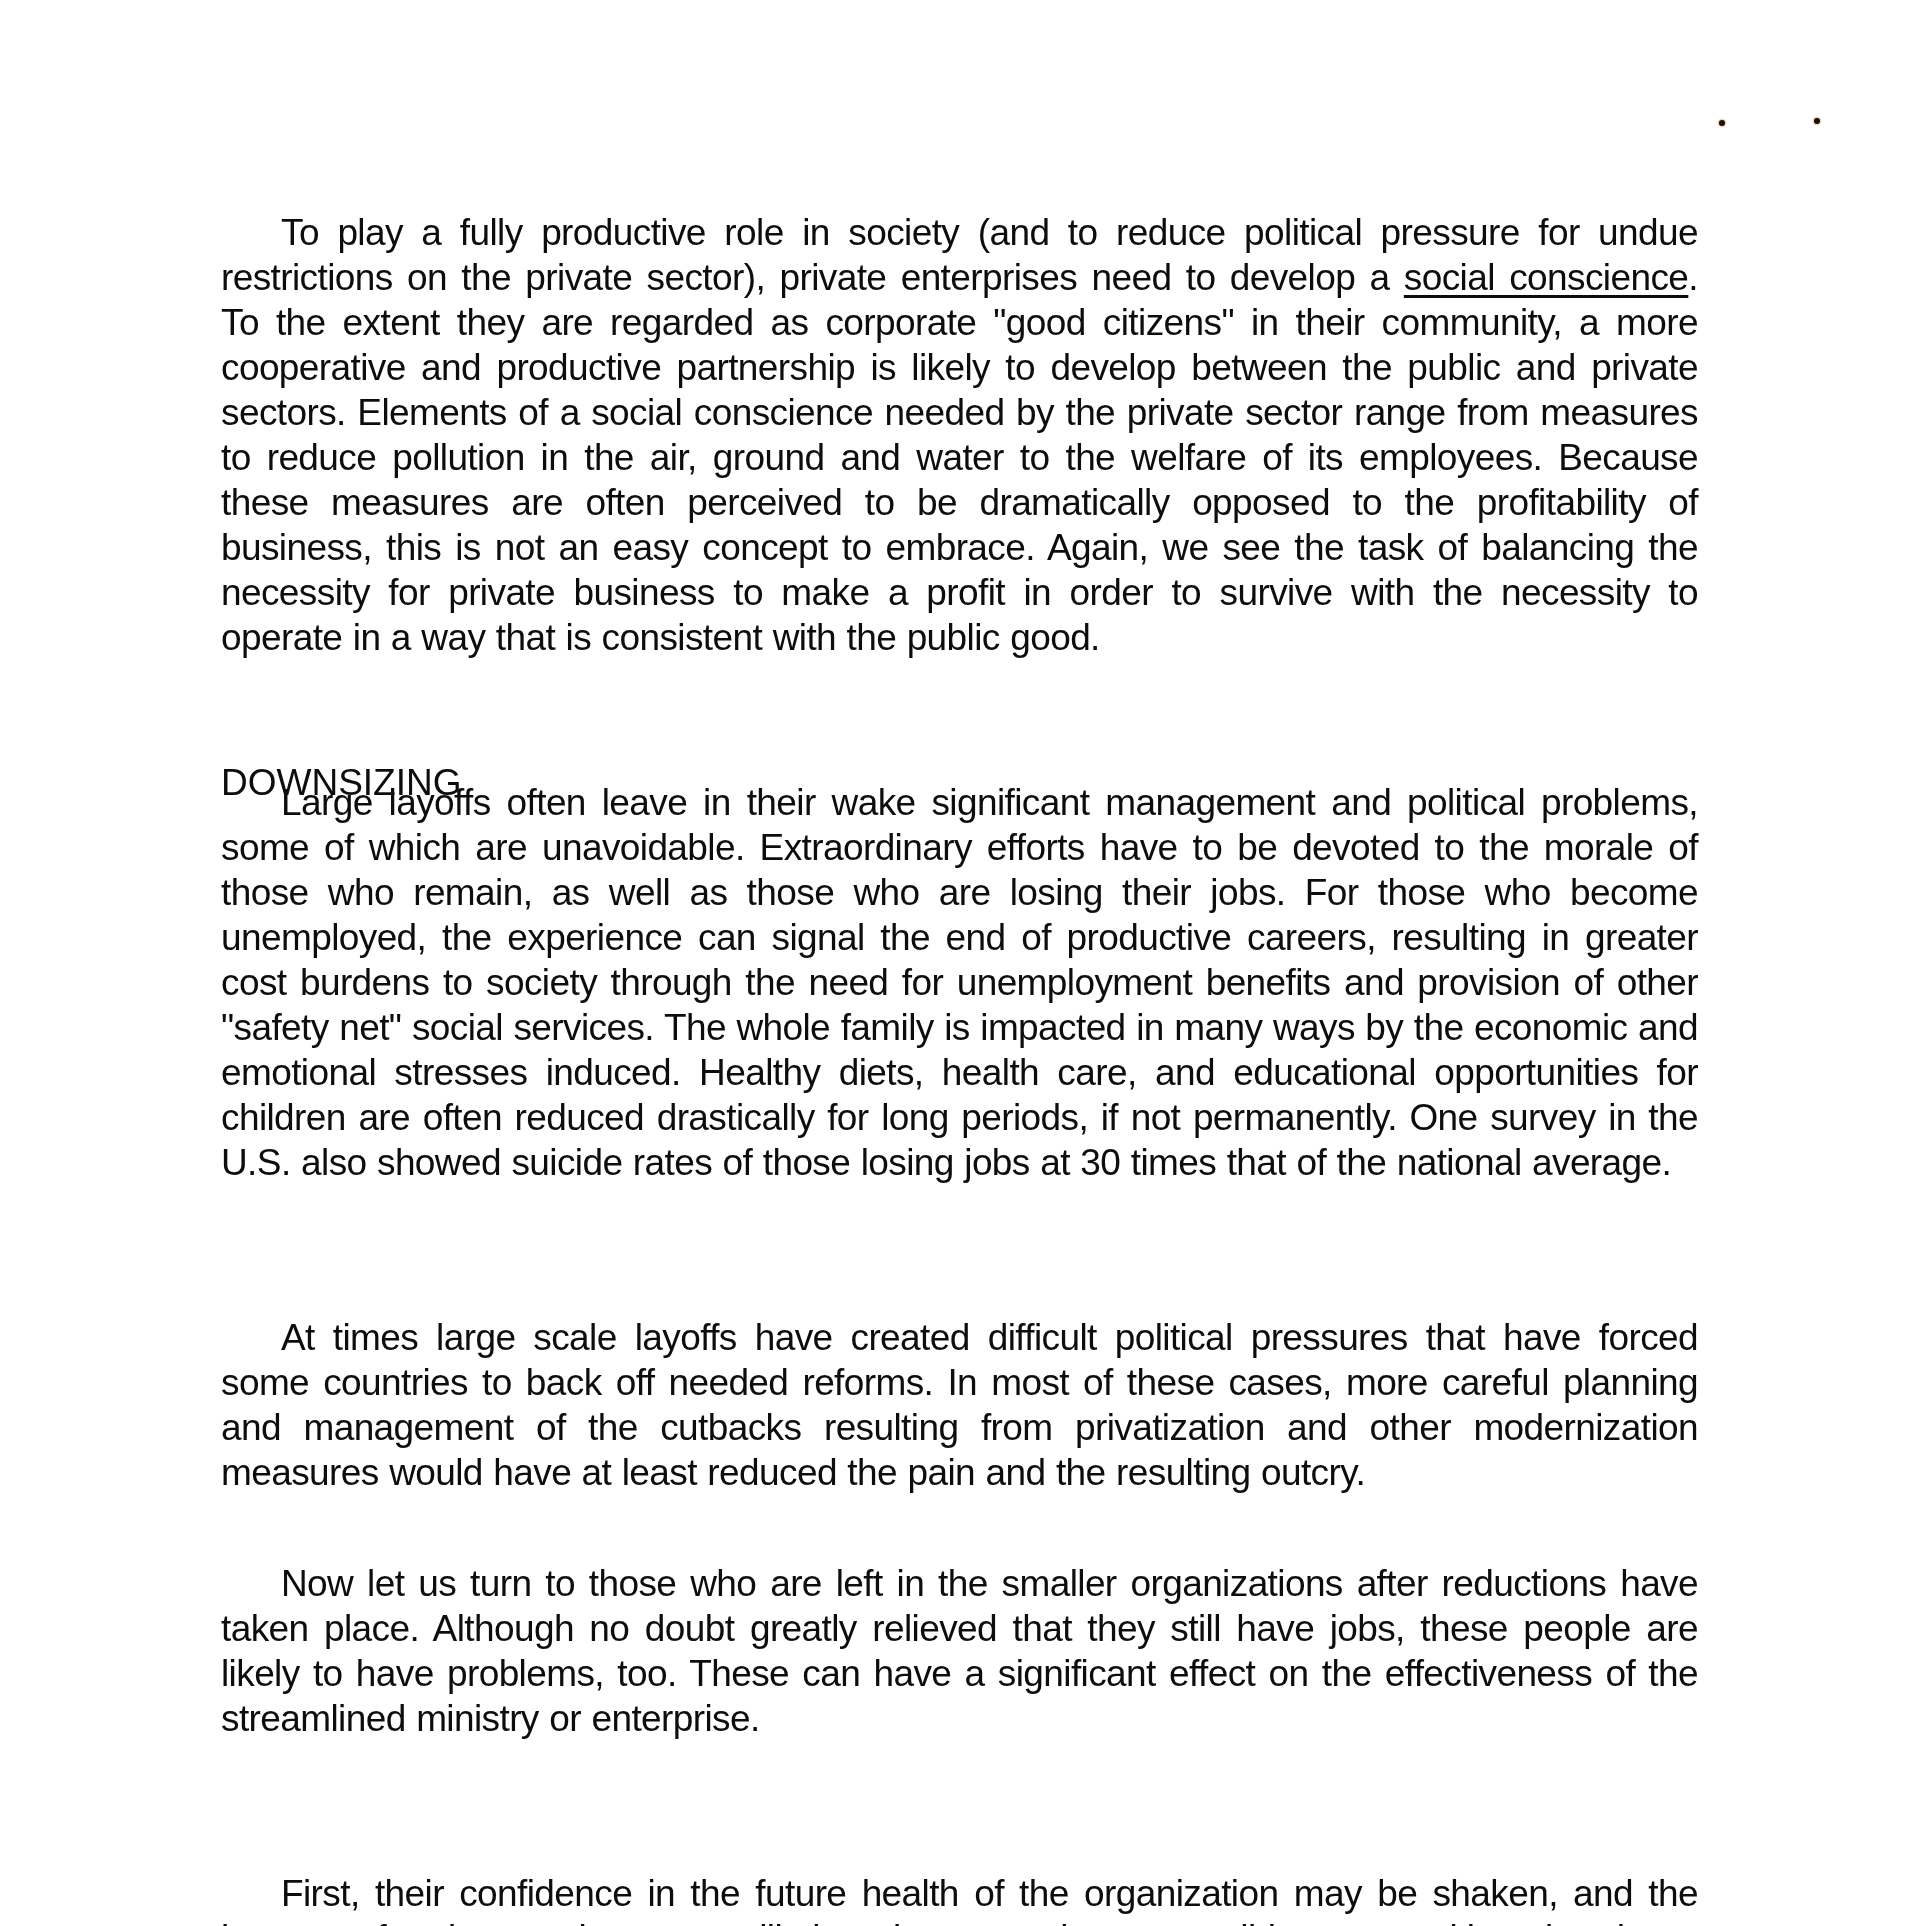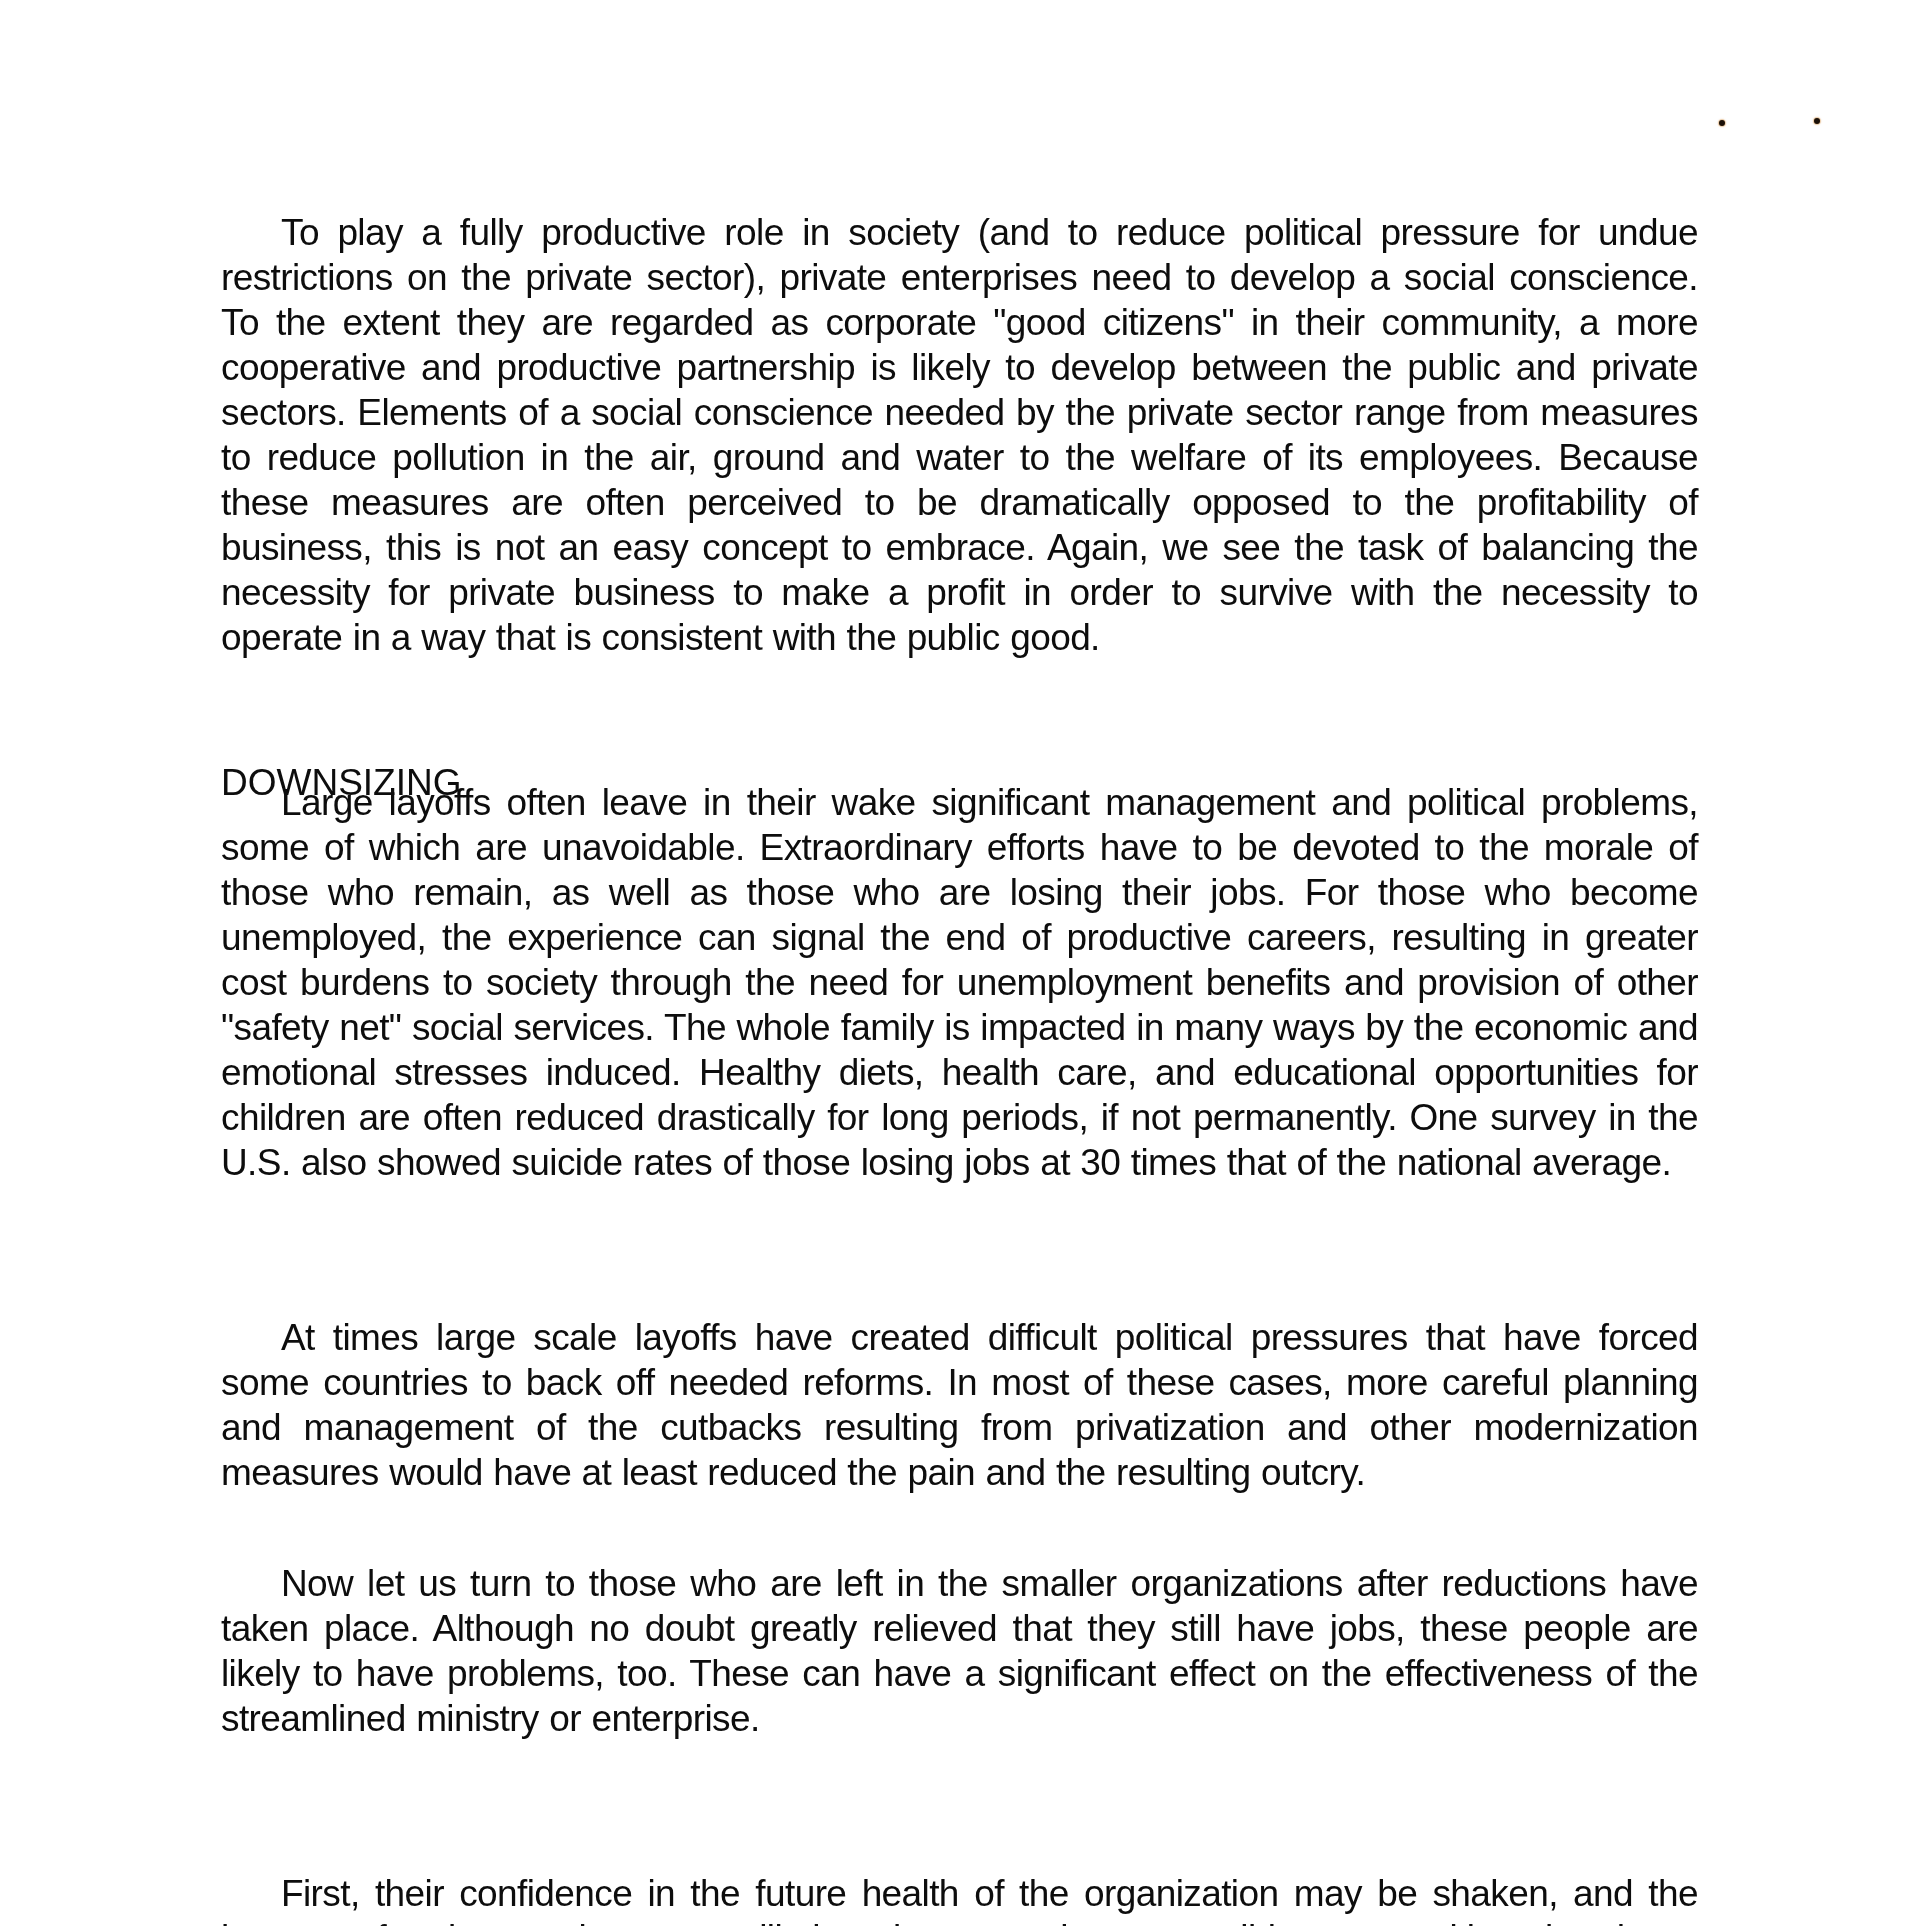--- a/index.html
+++ b/index.html
@@ -39,20 +39,21 @@
     margin: 0;
     font-size: 37px;
     line-height: 45px;
     text-align: justify;
     text-align-last: left;
     text-indent: 60px;
     letter-spacing: -0.6px;
     word-spacing: 0.8px;
   }
   .para .u {
+    text-decoration: underline;
     text-decoration-thickness: 2.7px;
     text-underline-offset: 5.4px;
   }
   #para-1 { top: 210px; }
   #heading-downsizing {
     position: absolute;
     left: 0;
     top: 760px;
     margin: 0;
     font-size: 37px;

